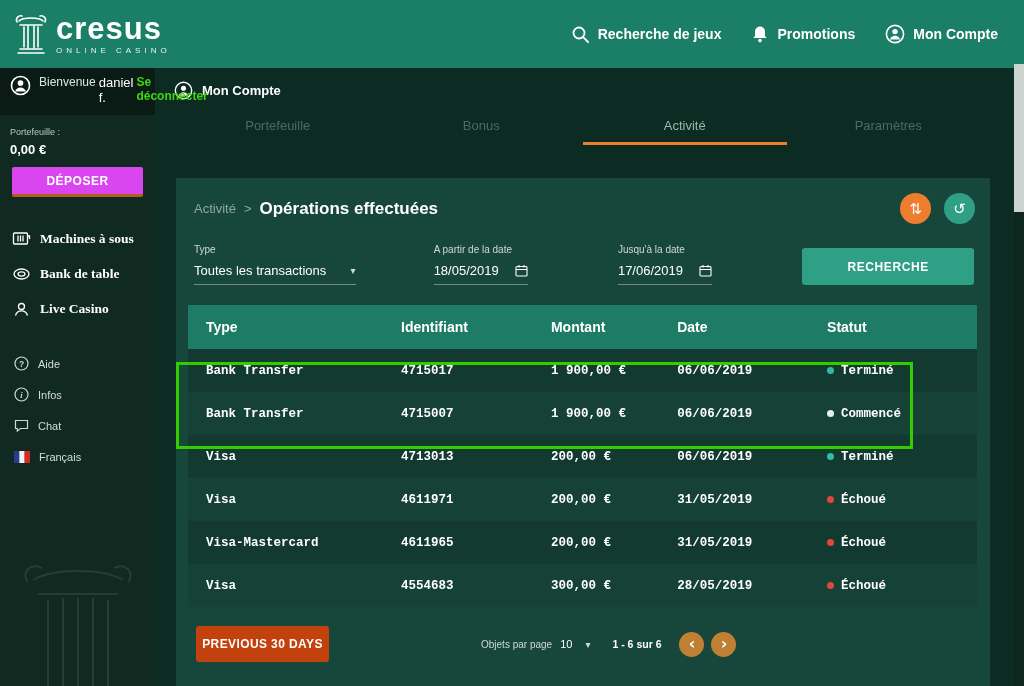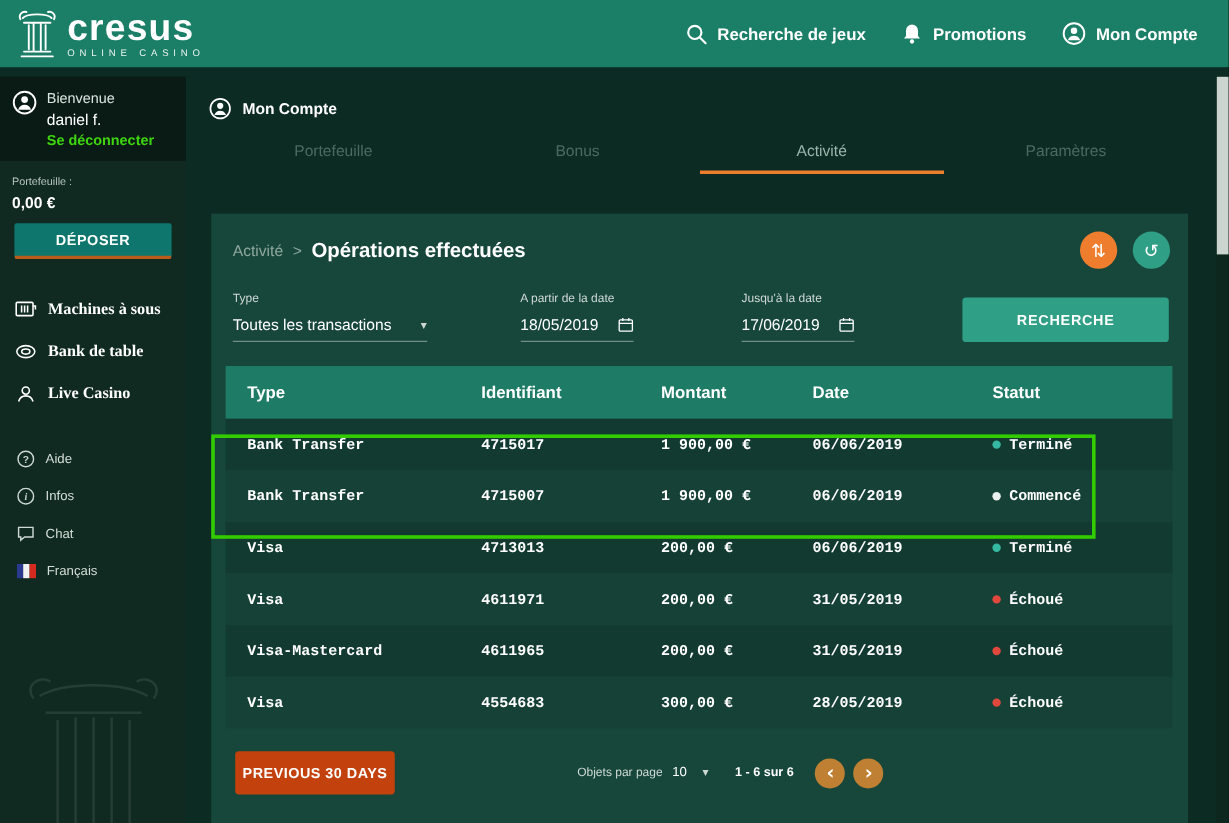--- a/index.html
+++ b/index.html
@@ -5,42 +5,42 @@
   html,body { margin:0; padding:0; background:#05110d; }
   * { box-sizing:border-box; }
   .screen {
     position:relative; width:1024px; height:686px; overflow:hidden;
     background:#0c2b23; color:#fff;
     font-family:"Liberation Sans", sans-serif;
   }
 
   
   .topbar {
-    position:absolute; top:0; left:0; width:1024px; height:56px;
+    position:absolute; top:0; left:0; width:1024px; height:68px;
     background:#1b7e67; display:flex; align-items:center; z-index:6;
   }
   .logo { display:flex; align-items:center; gap:8px; padding-left:14px; cursor:pointer; }
   .logo-text { line-height:1; }
   .logo-title { font-size:31px; font-weight:bold; letter-spacing:1px; color:#fff; }
   .logo-sub { font-size:8px; letter-spacing:4px; color:#eaf4f0; margin-top:3px; }
   .topbar-right { margin-left:auto; display:flex; align-items:center; gap:30px; padding-right:26px; }
   .topbar-item { display:flex; align-items:center; gap:8px; font-size:14px; font-weight:bold; cursor:pointer; }
 
   
   .sidebar { position:absolute; top:64px; left:0; width:155px; height:622px; background:#102a21; z-index:5; }
   .user-block { background:#0a1b15; padding:11px 10px 10px 10px; display:flex; gap:8px; }
-  .user-texts { display:flex; flex-direction:column; gap:3px; }
+  .user-texts { display:flex; flex-direction:row; gap:3px; }
   .welcome { font-size:12px; color:#dce6e1; }
   .username { font-size:13px; color:#fff; }
   .logout { font-size:12px; font-weight:bold; color:#3ed60e; cursor:pointer; }
   .wallet-row { padding:12px 10px 8px 10px; display:flex; align-items:baseline; gap:5px;flex-direction:column; }
   .wallet-label { font-size:9px; color:#b9c7c0; }
   .wallet-value { font-size:13px; font-weight:bold; color:#fff; }
   .deposit-btn {
-    margin:2px 12px 10px 12px; width:131px; height:30px; background:#0f766e;
+    margin:2px 12px 10px 12px; width:131px; height:30px; background:#d946ef;
     border:none; border-bottom:3px solid #b85c1a; border-radius:2px;
     color:#fff; font-weight:bold; font-size:12px; letter-spacing:.5px;
     font-family:"Liberation Sans", sans-serif; cursor:pointer;
   }
   .side-menu { margin-top:14px; }
   .side-item {
     height:35px; display:flex; align-items:center; gap:9px; padding-left:12px; cursor:pointer;
   }
   .side-item .label { font-family:"Liberation Serif", serif; font-weight:bold; font-size:13.5px; color:#fff; }
   .side-menu2 { margin-top:22px; }

